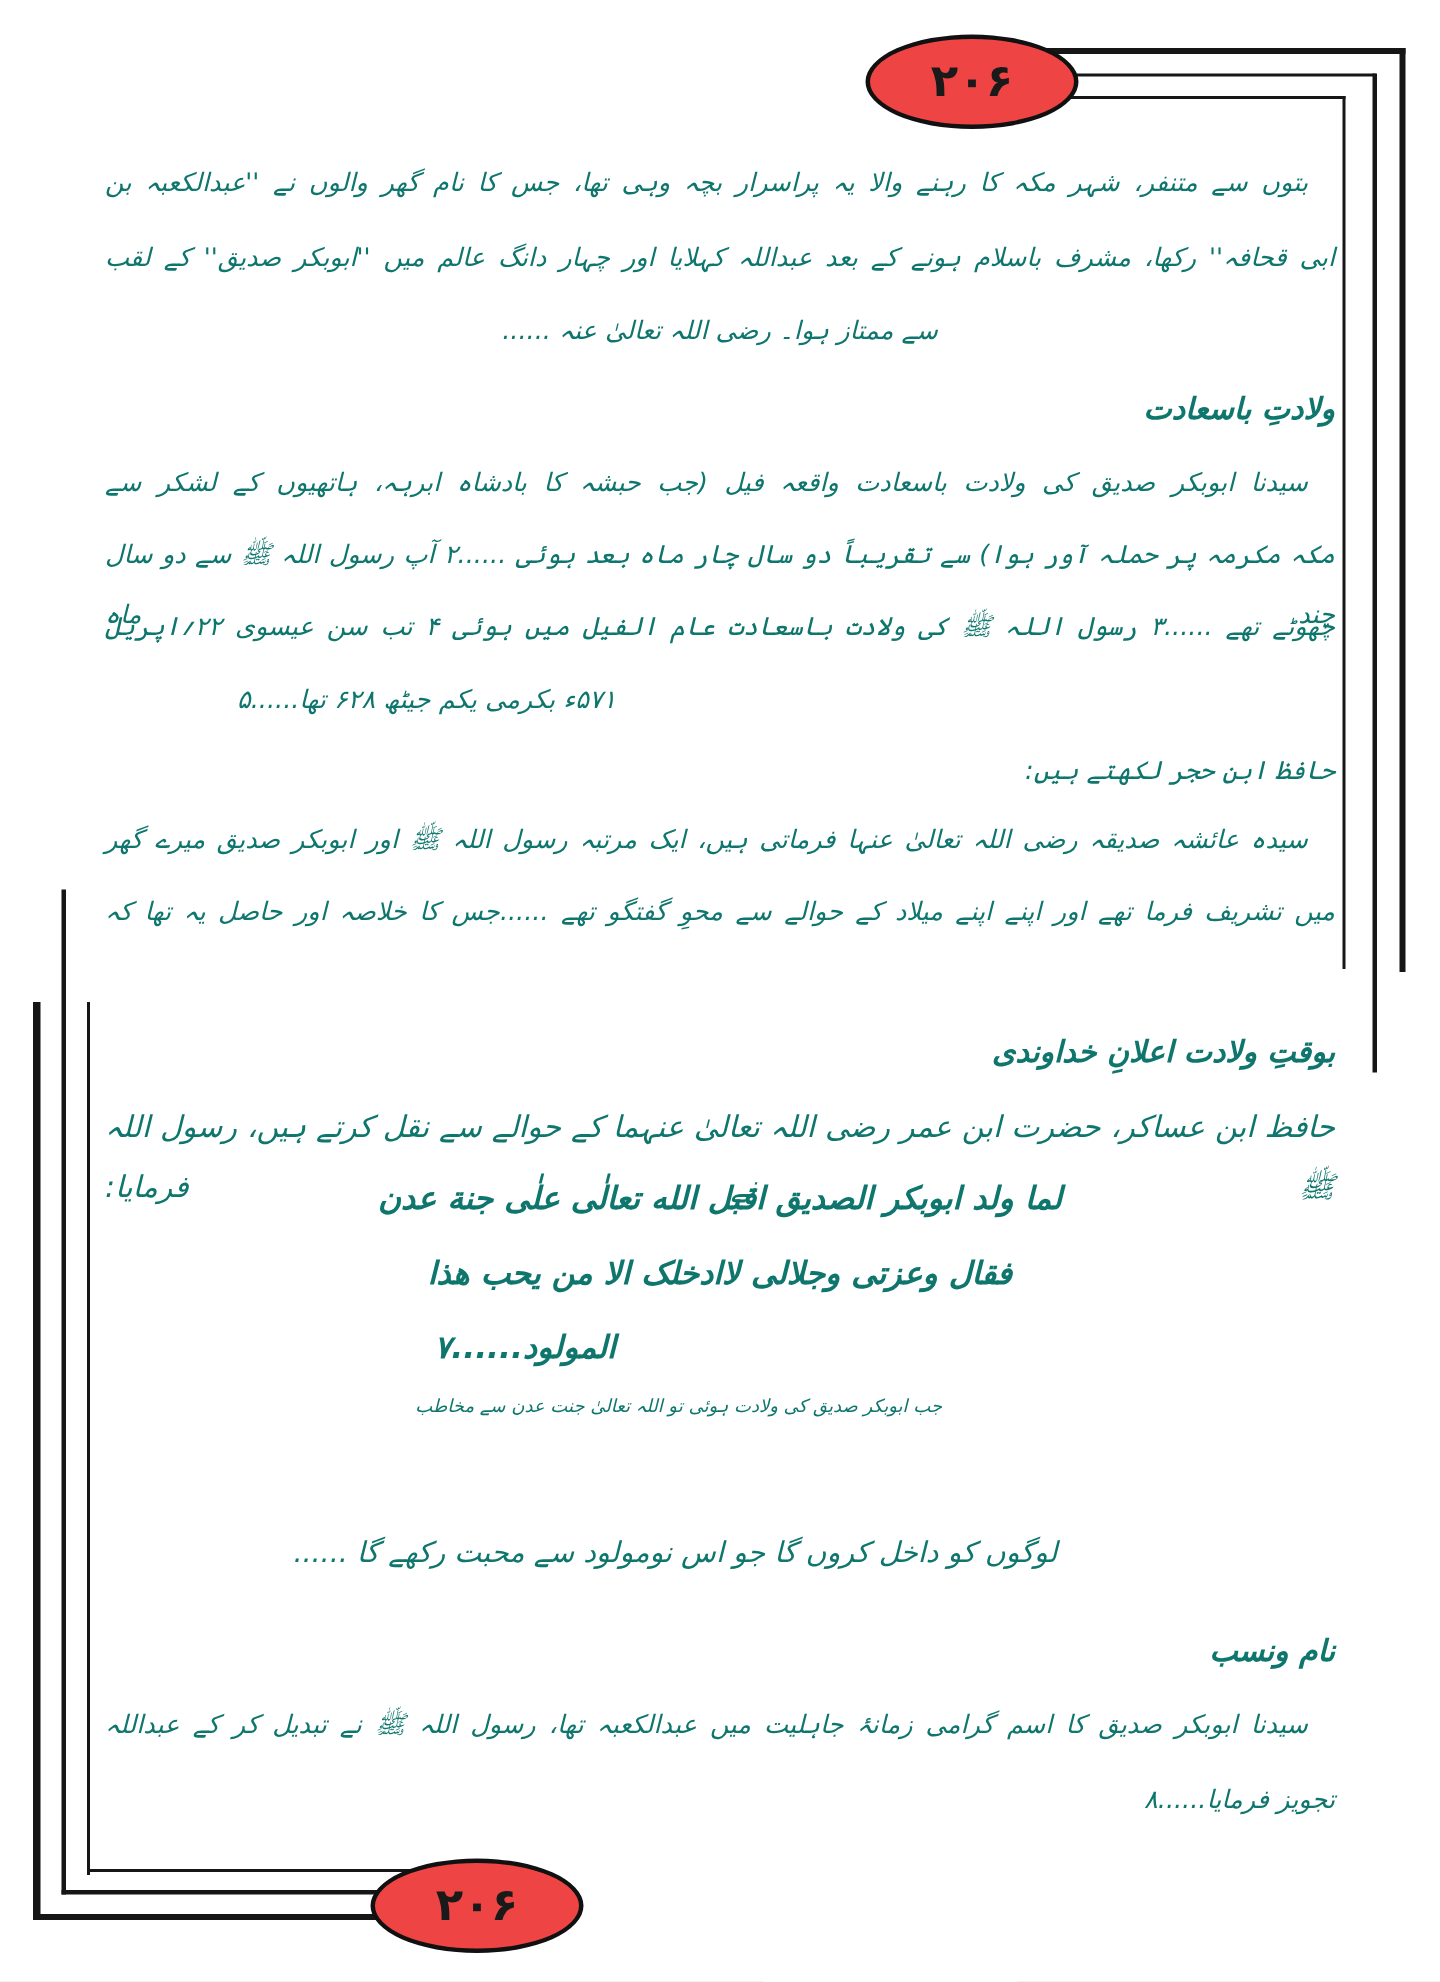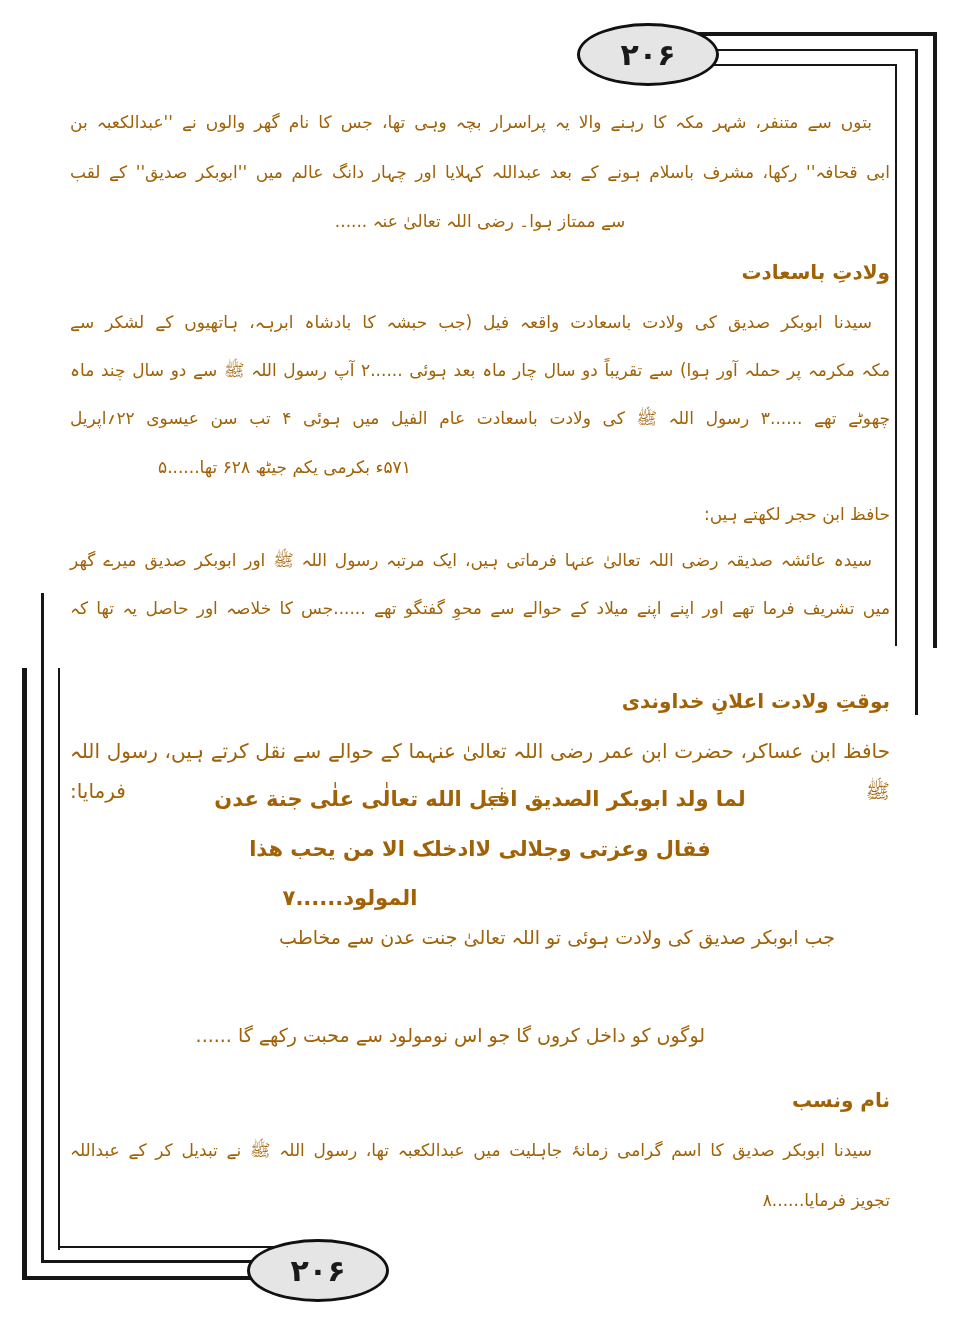--- a/index.html
+++ b/index.html
@@ -5,39 +5,39 @@
   html,body{margin:0;padding:0;background:#e8e8e8;}
   .page{
     position:relative;width:960px;height:1321px;background:#ffffff;
     font-family:"DejaVu Sans",sans-serif;direction:rtl;overflow:hidden;color:#1a1a1a;
     margin:0 auto;
   }
   
   .fl{position:absolute;background:#161616;z-index:1;}
   
   .badge{
-    position:absolute;border:3px solid #111;border-radius:50%;background:#e5e5e5;
+    position:absolute;border:3px solid #111;border-radius:50%;background:#ef4444;
     display:flex;align-items:center;justify-content:center;
     font-size:30px;font-weight:bold;z-index:5;letter-spacing:2px;
   }
   
   .txt{position:absolute;top:0;right:70px;width:820px;height:1321px;z-index:3;}
   .ln{position:absolute;right:0;width:100%;line-height:40px;font-size:17px;
-      white-space:normal;color:#a16207;}
+      white-space:normal;color:#0f766e;font-style:italic;}
   .j   {text-align:justify;text-align-last:justify;}
   .jf  {text-align:justify;text-align-last:justify;padding-right:18px;width:calc(100% - 18px);}
   .r   {text-align:right;}
   .c   {text-align:center;}
   .h   {text-align:right;font-size:20px;font-weight:bold;}
   .s5  {text-align:left;padding-left:88px;width:calc(100% - 88px);white-space:nowrap;}
   .s8  {text-align:right;padding-left:50px;width:calc(100% - 50px);white-space:nowrap;}
   .a16 {font-size:20px;}
   .ar  {text-align:center;font-size:21px;font-weight:bold;font-family:"DejaVu Sans",sans-serif;}
   .ar2 {text-align:center;font-size:21px;font-weight:bold;margin-left:260px;width:calc(100% - 260px);right:260px;}
-  .tr  {text-align:right;padding-right:55px;width:calc(100% - 55px);font-size:19px;}
+  .tr  {text-align:center;padding-right:55px;width:calc(100% - 55px);font-size:12px;}
   .tr2 {text-align:right;padding-right:185px;width:calc(100% - 185px);font-size:19px;}
 </style>
 </head>
 <body>
 
 <div class="page">
 
   <div class="fl" style="left:645px;top:32px;width:292px;height:4px;"></div>
   <div class="fl" style="left:645px;top:49px;width:272px;height:2px;"></div>
   <div class="fl" style="left:645px;top:64px;width:252px;height:2px;"></div>

